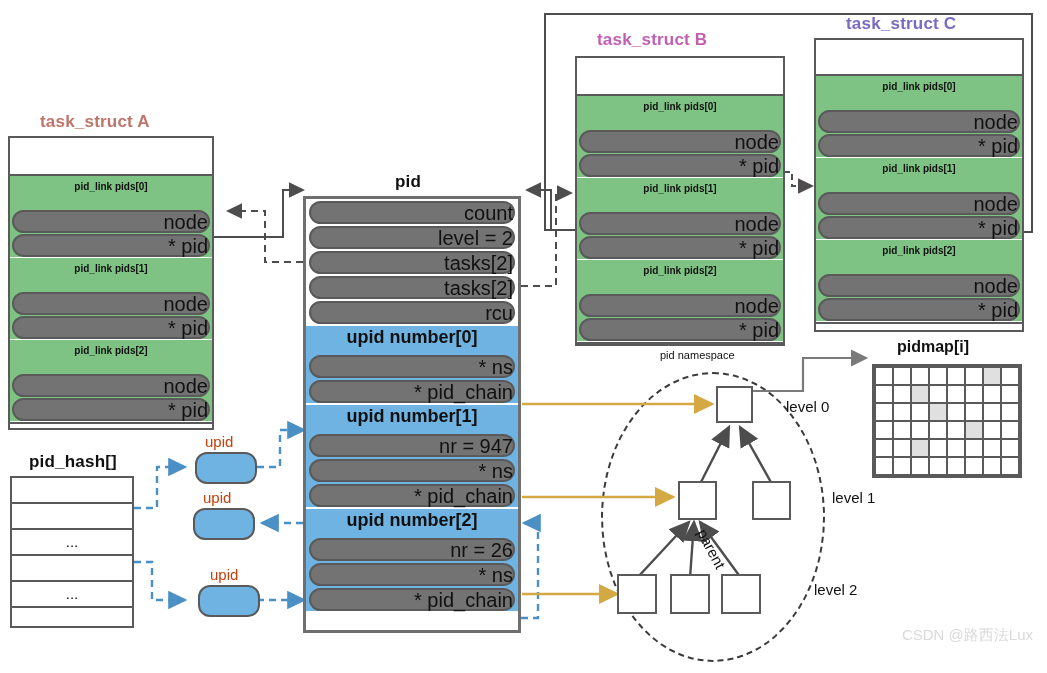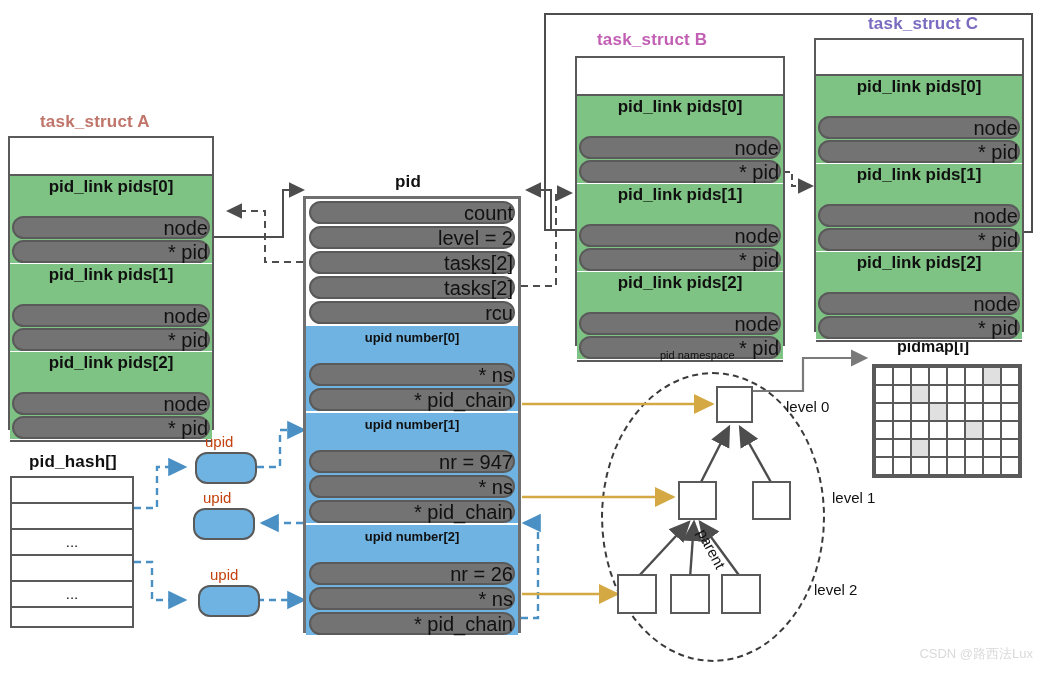--- a/index.html
+++ b/index.html
@@ -25,22 +25,22 @@
     position:absolute;
     border:2px solid #5a5a5a;
     background:#ffffff;
     box-sizing:border-box;
     padding:0;
     z-index:3;
   }
   .row-blank{height:38px;border-bottom:2px solid #5a5a5a;box-sizing:border-box;}
   .row-blank.last{border-bottom:none;border-top:2px solid #5a5a5a;}
   .hdr{
-    height:40px;line-height:22px;text-align:center;
-    font-weight:bold;font-size:17px;
+    height:34px;line-height:22px;text-align:center;
+    font-weight:bold;font-size:10px;
     box-sizing:border-box;
     color:#101010;
   }
   .hdr.green{background:#7ec383;}
   .hdr.blue{background:#6eb3e2;}
   .cap{
     height:23px;line-height:21px;text-align:right;
     font-size:20px;
     background:#737373;
     border:2px solid #5a5a5a;
@@ -53,21 +53,21 @@
   .cap:first-child{margin-top:1px;}
   .pidgroup{background:#7ec383;}
   .pidgroup.blue{background:#6eb3e2;}
 
   
   #pid-box{
     border:3px solid #6f6f6f;
   }
   #pid-box .cap{margin:0 3px 2px 3px;}
   #pid-box .cap:first-child{margin-top:2px;}
-  #pid-box .hdr{height:37px;line-height:23px;font-size:13px;}
+  #pid-box .hdr{height:29px;line-height:23px;font-size:18px;}
 
   
   #pid-hash-box{
     position:absolute;
     border:2px solid #5a5a5a;
     box-sizing:border-box;
     background:#fff;
     z-index:3;
   }
   #pid-hash-box .hrow{
@@ -132,22 +132,22 @@
     padding:2px;
     z-index:3;
   }
   #pidmap-grid div{background:#ffffff;}
   #pidmap-grid div.on{background:#e0e0e0;}
 
   
   #wires{position:absolute;left:0;top:0;width:1047px;height:673px;z-index:2;pointer-events:none;}
 
   #watermark{
-    position:absolute;right:14px;bottom:10px;
-    font-size:13px;color:#dadada;white-space:nowrap;z-index:7;
+    position:absolute;right:14px;bottom:28px;
+    font-size:15px;color:#dadada;white-space:nowrap;z-index:7;
   }
 </style>
 </head>
 <body>
 
 <div id="root">
 
   <svg id="wires" viewBox="0 0 1047 673">
     <defs>
       <marker id="arrGray" markerWidth="9" markerHeight="9" refX="7" refY="4.5" orient="auto">
@@ -238,21 +238,21 @@
       <div class="cap">* pid</div>
     </div>
     <div class="pidgroup">
       <div class="hdr green">pid_link pids[2]</div>
       <div class="cap">node</div>
       <div class="cap">* pid</div>
     </div>
     <div class="row-blank last" style="height:30px;"></div>
   </div>
 
-  <div class="struct-title" style="left:868px;top:14px;color:#7b6bc0;">task_struct C</div>
+  <div class="struct-title" style="left:846px;top:14px;color:#7b6bc0;">task_struct C</div>
   <div class="struct-box" style="left:814px;top:38px;width:210px;height:294px;">
     <div class="row-blank" style="height:36px;"></div>
     <div class="pidgroup">
       <div class="hdr green">pid_link pids[0]</div>
       <div class="cap">node</div>
       <div class="cap">* pid</div>
     </div>
     <div class="pidgroup">
       <div class="hdr green">pid_link pids[1]</div>
       <div class="cap">node</div>

